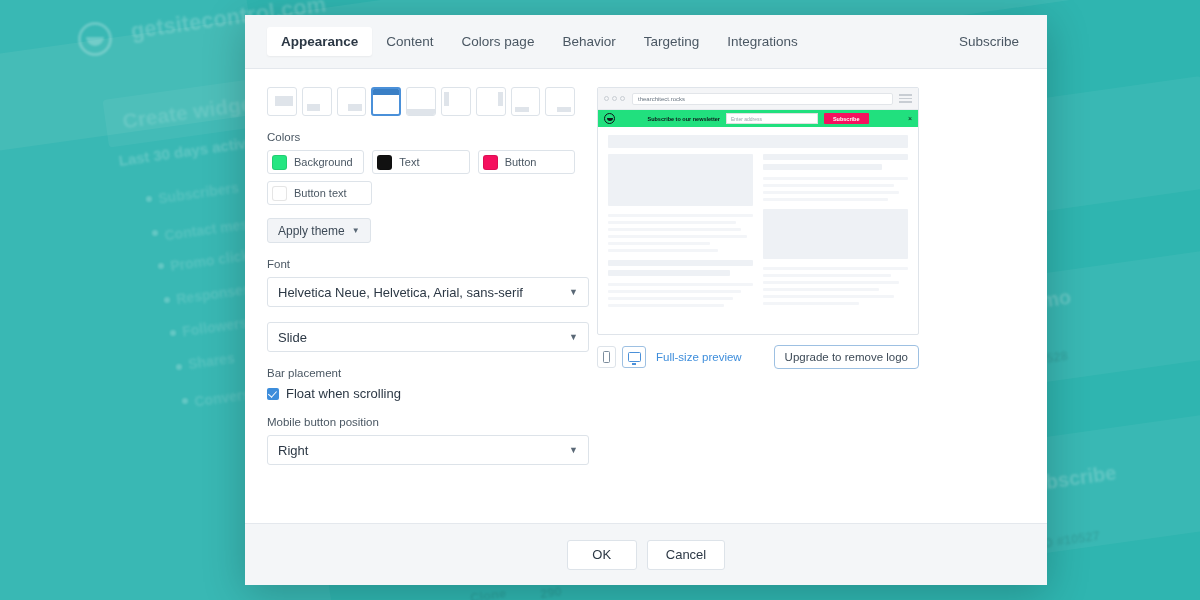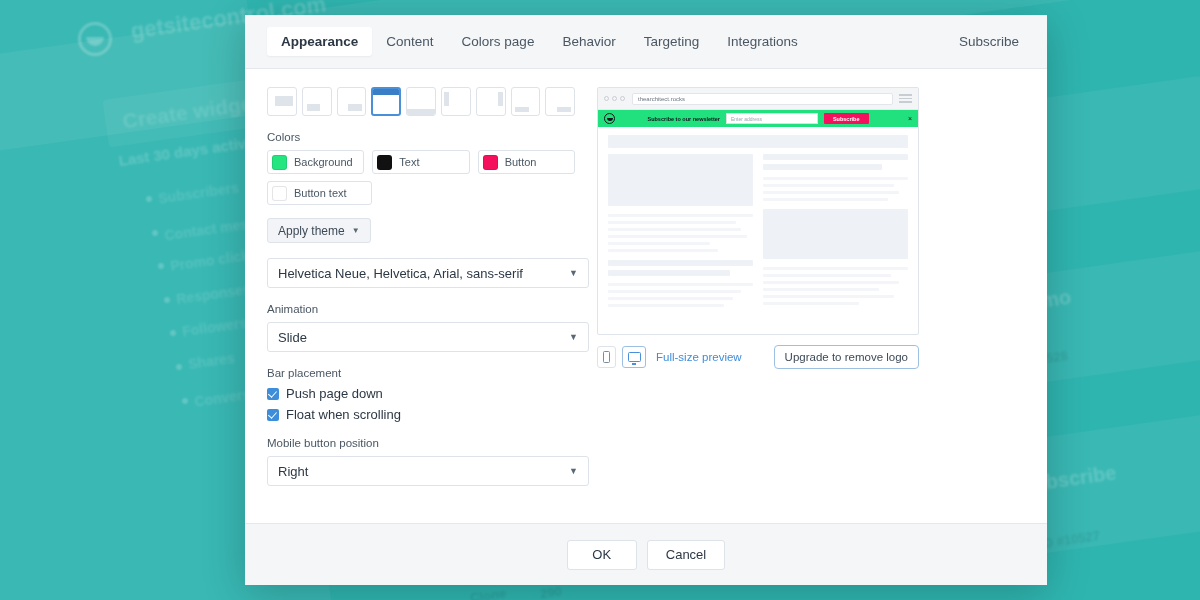--- a/index.html
+++ b/index.html
@@ -538,40 +538,36 @@
             <span class="color-label">Button text</span>
           </div>
         </div>
         <div class="btn-theme">
           <span>Apply theme</span>
           <span class="car">▼</span>
         </div>
       </div>
 
       <div class="block">
+        <div class="section-label">Font</div>
         <div class="sel-box">
           <span>Helvetica Neue, Helvetica, Arial, sans-serif</span>
           <span class="car2">▼</span>
         </div>
       </div>
 
       <div class="block">
-        <div class="section-label">Animation</div>
         <div class="sel-box">
           <span>Slide</span>
           <span class="car2">▼</span>
         </div>
       </div>
 
       <div class="block">
         <div class="section-label">Bar placement</div>
-        <div class="cb-row">
-          <div class="cb"></div>
-          <span class="cb-label">Push page down</span>
-        </div>
         <div class="cb-row">
           <div class="cb"></div>
           <span class="cb-label">Float when scrolling</span>
         </div>
       </div>
 
       <div class="block">
         <div class="section-label">Mobile button position</div>
         <div class="sel-box">
           <span>Right</span>

